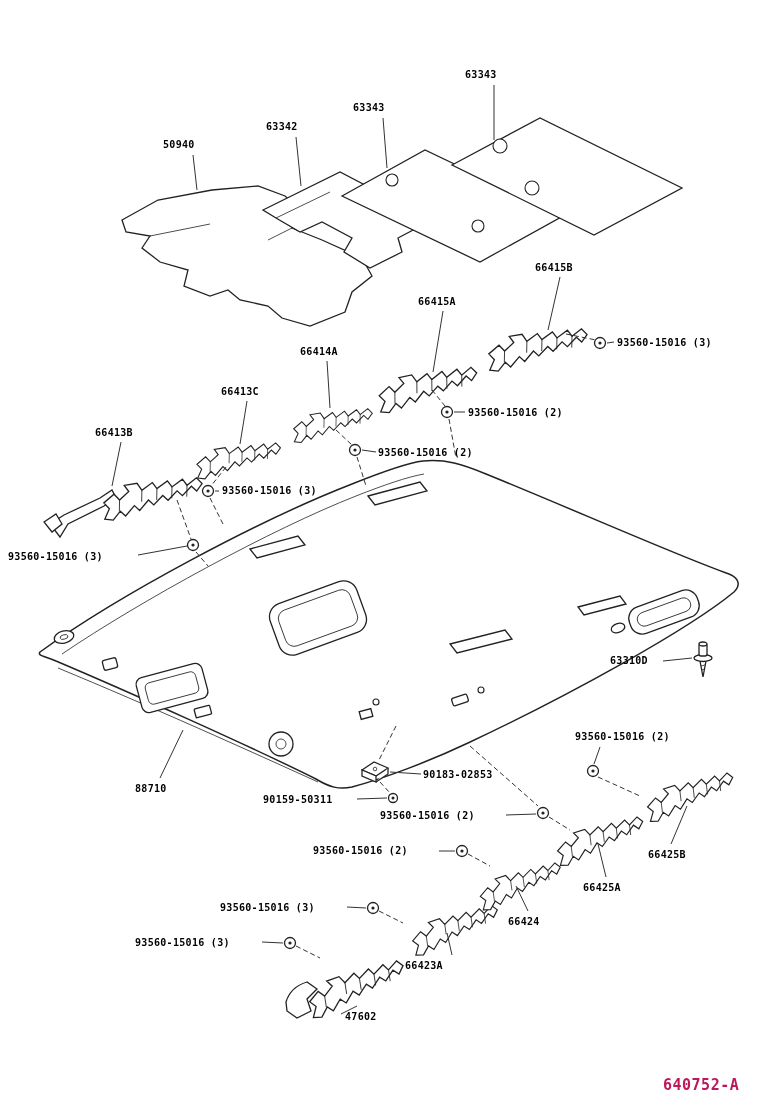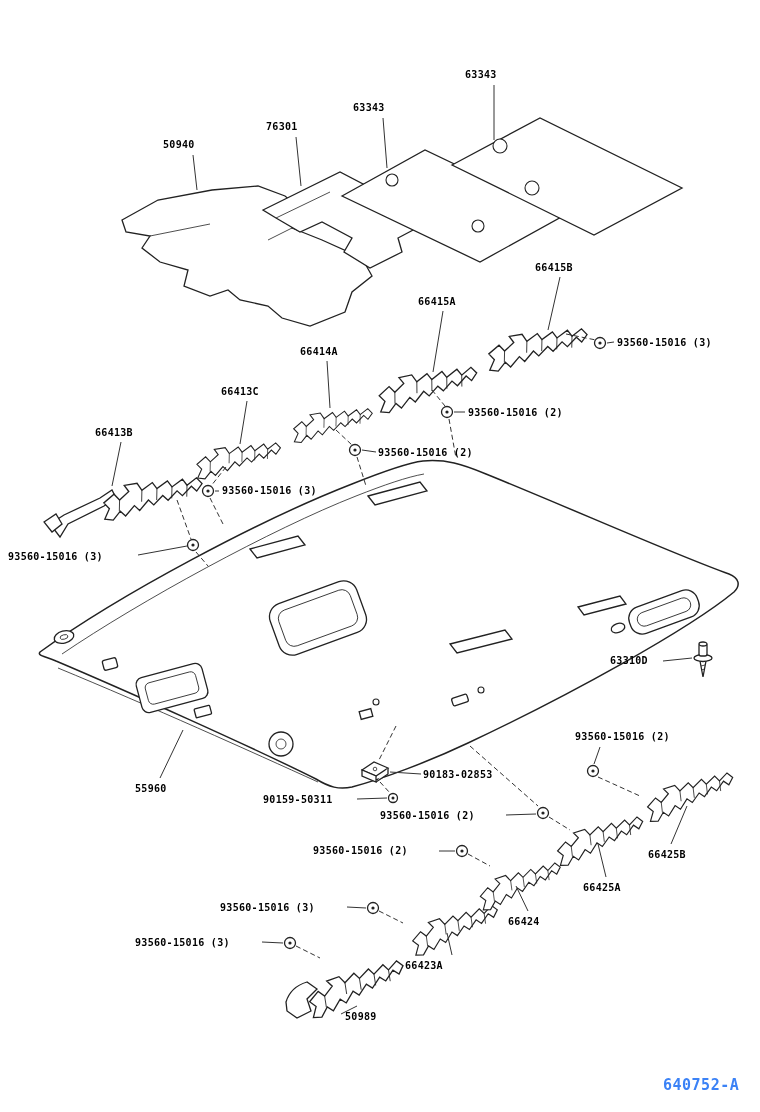--- a/index.html
+++ b/index.html
@@ -10,21 +10,21 @@
     overflow:hidden;
   }
   .stage svg{position:absolute;left:0;top:0;}
   .lbl{
     position:absolute;
     font-size:10px;font-weight:bold;color:#000000;
     letter-spacing:0.3px;white-space:nowrap;line-height:18px;
   }
   .code{
     position:absolute;left:663px;top:1076px;
-    font-size:15px;font-weight:bold;color:#3b82f6;letter-spacing:0.5px;
+    font-size:15px;font-weight:bold;color:#be185d;letter-spacing:0.5px;
   }
   .art{stroke:#222;fill:#fff;stroke-width:1.3;}
   .thin{stroke:#222;fill:none;stroke-width:0.8;}
   .lead{stroke:#333;fill:none;stroke-width:1;}
   .dash{stroke:#333;fill:none;stroke-width:1;stroke-dasharray:5 3;}
   .hole{stroke:#222;fill:#fff;stroke-width:1.1;}
 </style>
 </head>
 <body>
 
@@ -230,42 +230,42 @@
     <path class="dash" d="M549,817 L570,830"></path>
     <path class="dash" d="M468,854 L490,866"></path>
     <path class="dash" d="M379,911 L403,923"></path>
     <path class="dash" d="M296,946 L320,958"></path>
     <path class="dash" d="M470,746 L538,806"></path>
   </g>
 </svg>
 
 <div class="lbl" style="left:465px;top:66px">63343</div>
 <div class="lbl" style="left:353px;top:99px">63343</div>
-<div class="lbl" style="left:266px;top:118px">76301</div>
+<div class="lbl" style="left:266px;top:118px">63342</div>
 <div class="lbl" style="left:163px;top:136px">50940</div>
 <div class="lbl" style="left:535px;top:259px">66415B</div>
 <div class="lbl" style="left:617px;top:334px">93560-15016 (3)</div>
 <div class="lbl" style="left:418px;top:293px">66415A</div>
 <div class="lbl" style="left:300px;top:343px">66414A</div>
 <div class="lbl" style="left:468px;top:404px">93560-15016 (2)</div>
 <div class="lbl" style="left:221px;top:383px">66413C</div>
 <div class="lbl" style="left:378px;top:444px">93560-15016 (2)</div>
 <div class="lbl" style="left:95px;top:424px">66413B</div>
 <div class="lbl" style="left:222px;top:482px">93560-15016 (3)</div>
 <div class="lbl" style="left:8px;top:548px">93560-15016 (3)</div>
 <div class="lbl" style="left:610px;top:652px">63310D</div>
 <div class="lbl" style="left:575px;top:728px">93560-15016 (2)</div>
 <div class="lbl" style="left:423px;top:766px">90183-02853</div>
-<div class="lbl" style="left:135px;top:780px">55960</div>
+<div class="lbl" style="left:135px;top:780px">88710</div>
 <div class="lbl" style="left:263px;top:791px">90159-50311</div>
 <div class="lbl" style="left:380px;top:807px">93560-15016 (2)</div>
 <div class="lbl" style="left:313px;top:842px">93560-15016 (2)</div>
 <div class="lbl" style="left:648px;top:846px">66425B</div>
 <div class="lbl" style="left:583px;top:879px">66425A</div>
 <div class="lbl" style="left:508px;top:913px">66424</div>
 <div class="lbl" style="left:220px;top:899px">93560-15016 (3)</div>
 <div class="lbl" style="left:405px;top:957px">66423A</div>
 <div class="lbl" style="left:135px;top:934px">93560-15016 (3)</div>
-<div class="lbl" style="left:345px;top:1008px">50989</div>
+<div class="lbl" style="left:345px;top:1008px">47602</div>
 
 <div class="code">640752-A</div>
 
 </div>
 
 </body></html>

